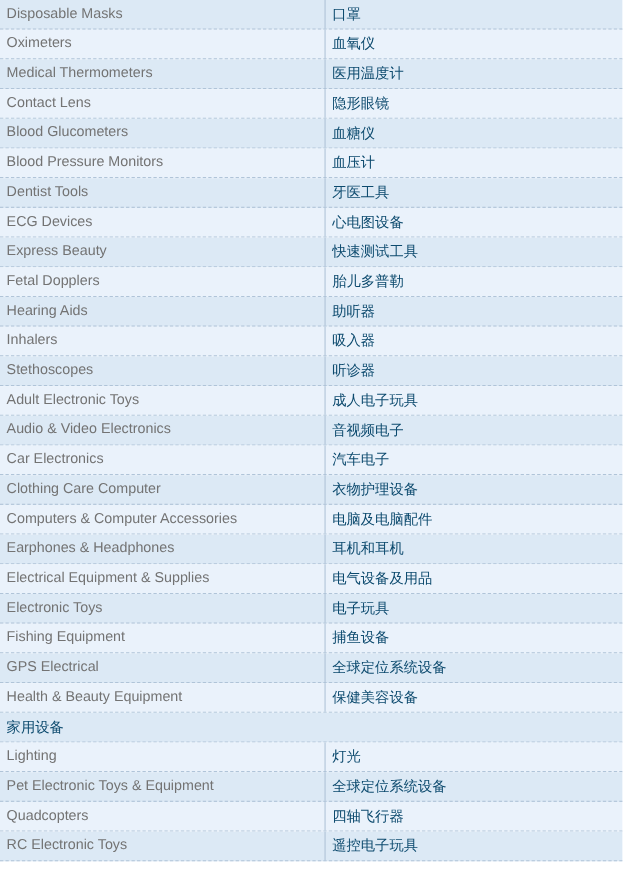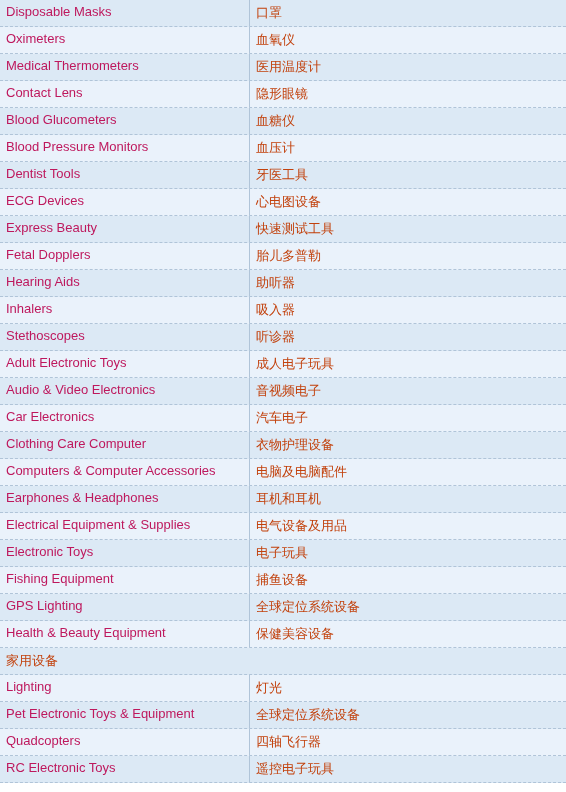--- a/index.html
+++ b/index.html
@@ -22,29 +22,29 @@
       border-bottom: 1px dashed #b0c4d8;
       background: #dce9f5;
     }
     .table-row:nth-child(odd) {
       background: #dce9f5;
     }
     .table-row:nth-child(even) {
       background: #eaf2fb;
     }
     .col-en {
-      width: 250px;
+      width: 296px;
       padding: 4px 6px;
-      color: #be185d;
+      color: #737373;
       border-right: 1px solid #b0c4d8;
     }
     .col-zh {
       flex: 1;
       padding: 4px 6px;
-      color: #c2410c;
+      color: #0c4a6e;
     }
   </style>
 </head>
 <body>
 
 <div class="table-container">
 <div class="table-row">
       <div class="col-en">Disposable Masks</div>
       <div class="col-zh">口罩</div>
     </div>
@@ -126,21 +126,21 @@
     </div>
     <div class="table-row">
       <div class="col-en">Electronic Toys</div>
       <div class="col-zh">电子玩具</div>
     </div>
     <div class="table-row">
       <div class="col-en">Fishing Equipment</div>
       <div class="col-zh">捕鱼设备</div>
     </div>
     <div class="table-row">
-      <div class="col-en">GPS Lighting</div>
+      <div class="col-en">GPS Electrical</div>
       <div class="col-zh">全球定位系统设备</div>
     </div>
     <div class="table-row">
       <div class="col-en">Health &amp; Beauty Equipment</div>
       <div class="col-zh">保健美容设备</div>
     </div>
     <div class="table-row">
       <div class="col-zh">家用设备</div>
     </div>
     <div class="table-row">

